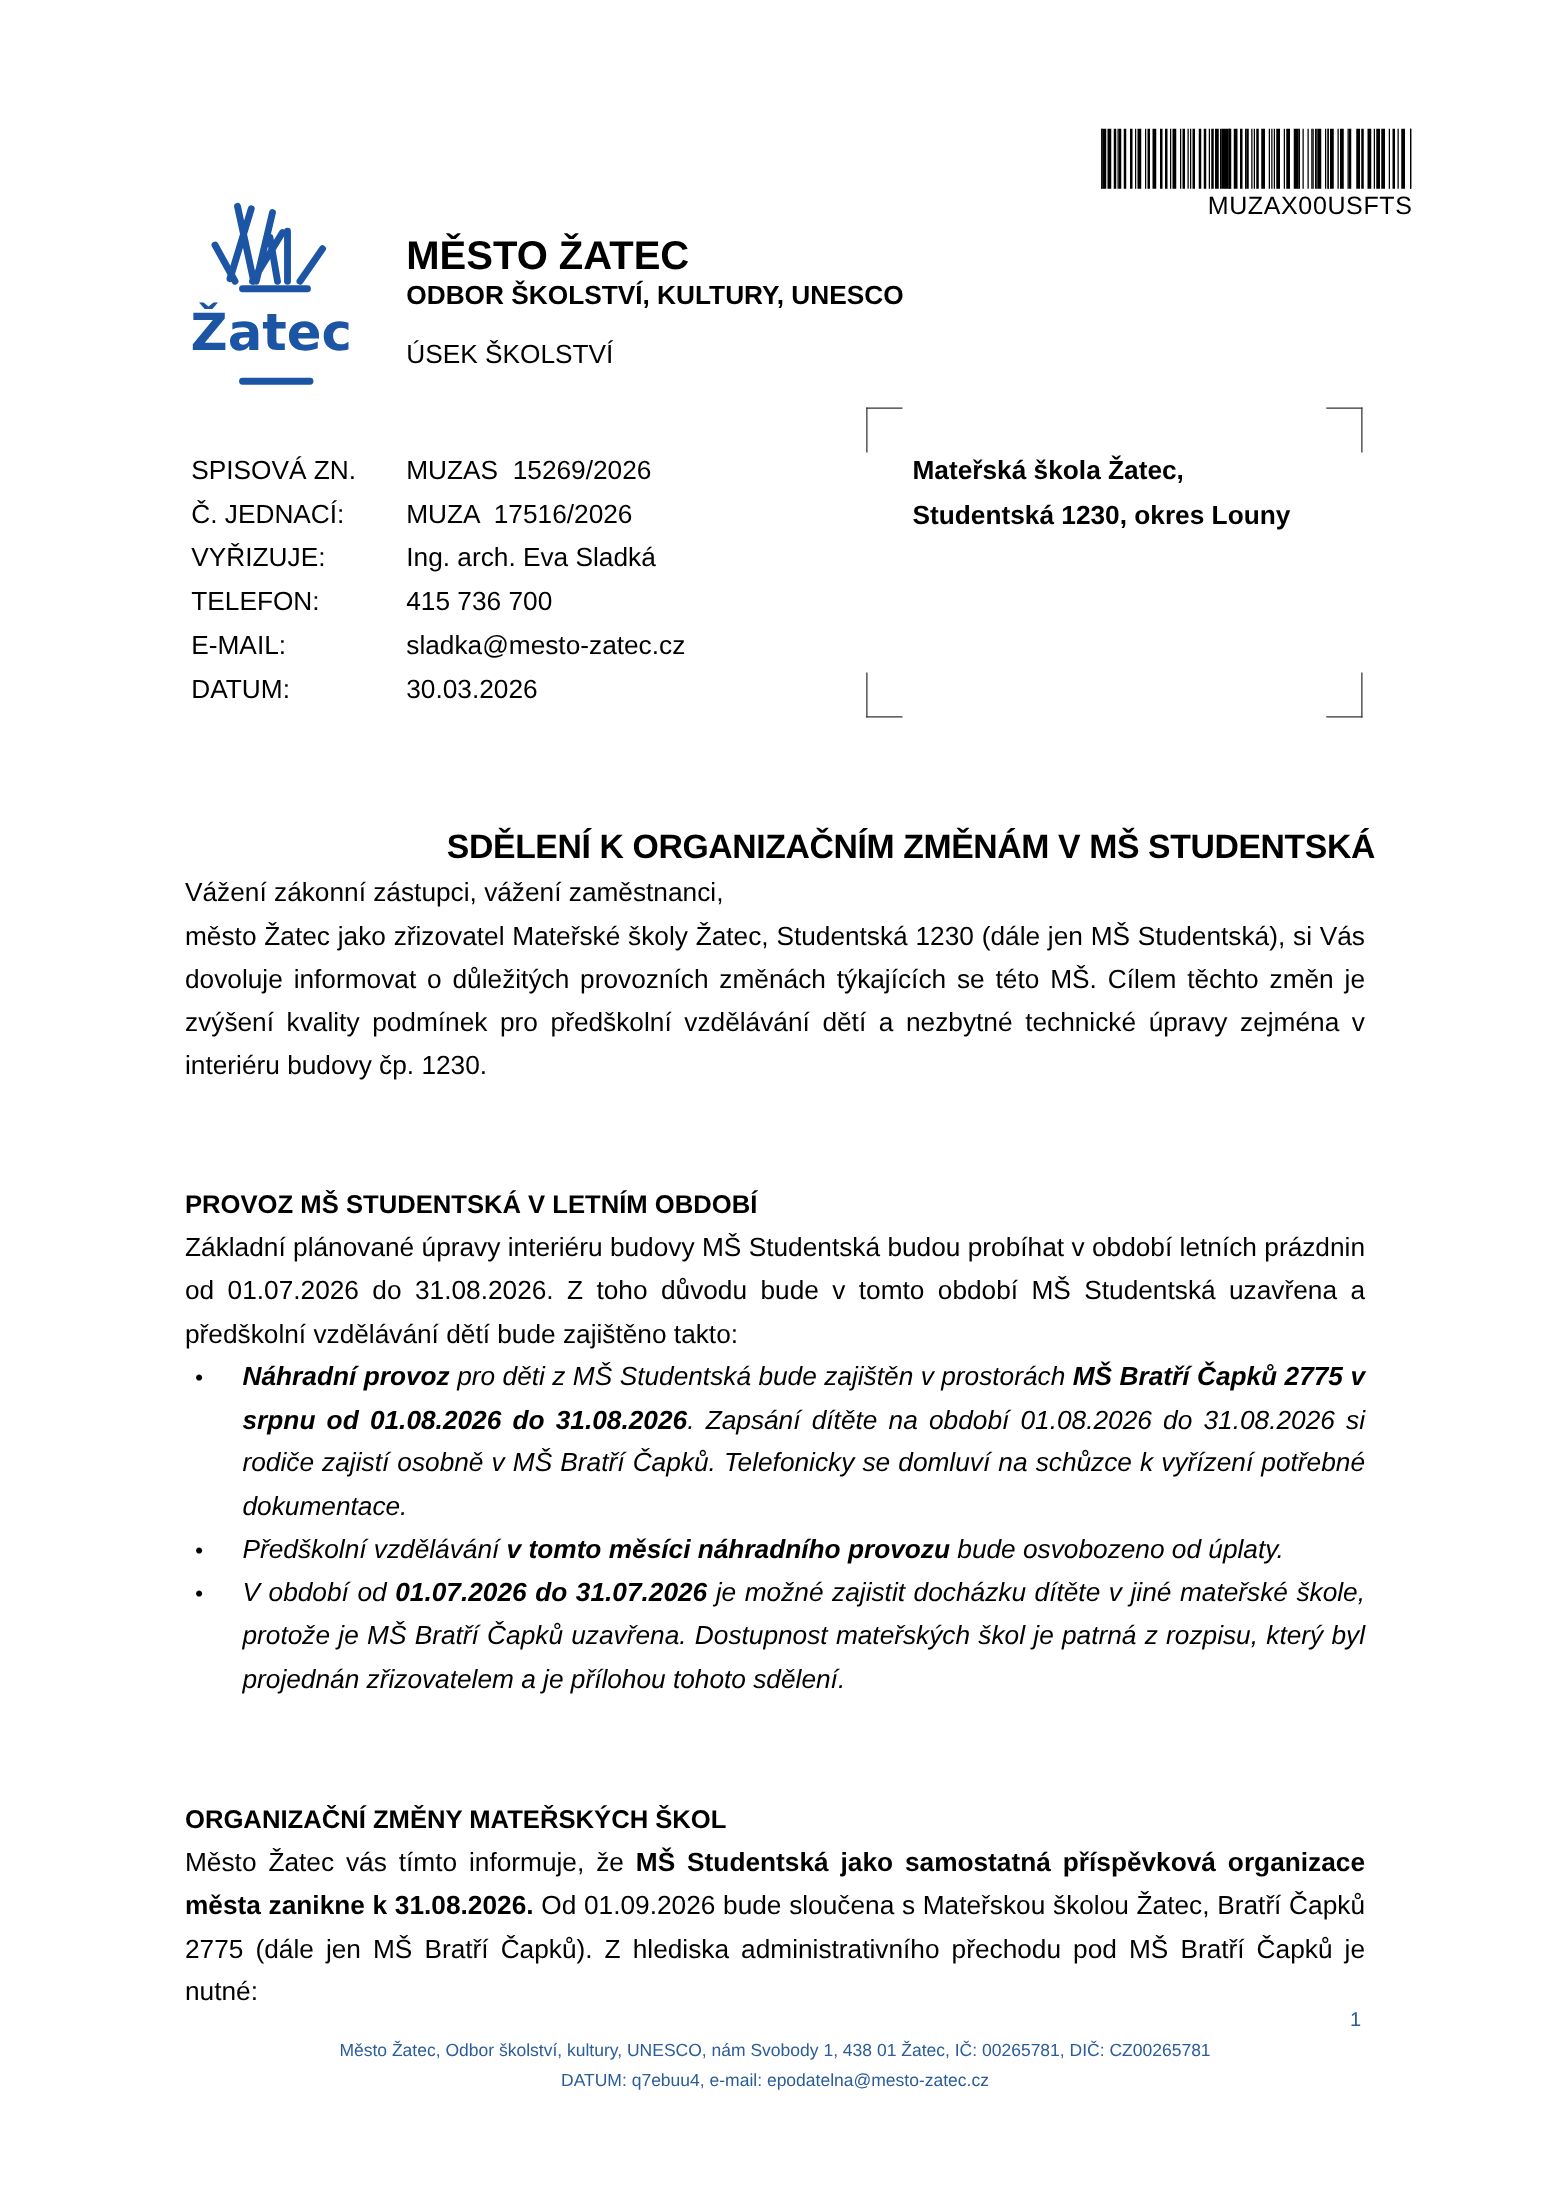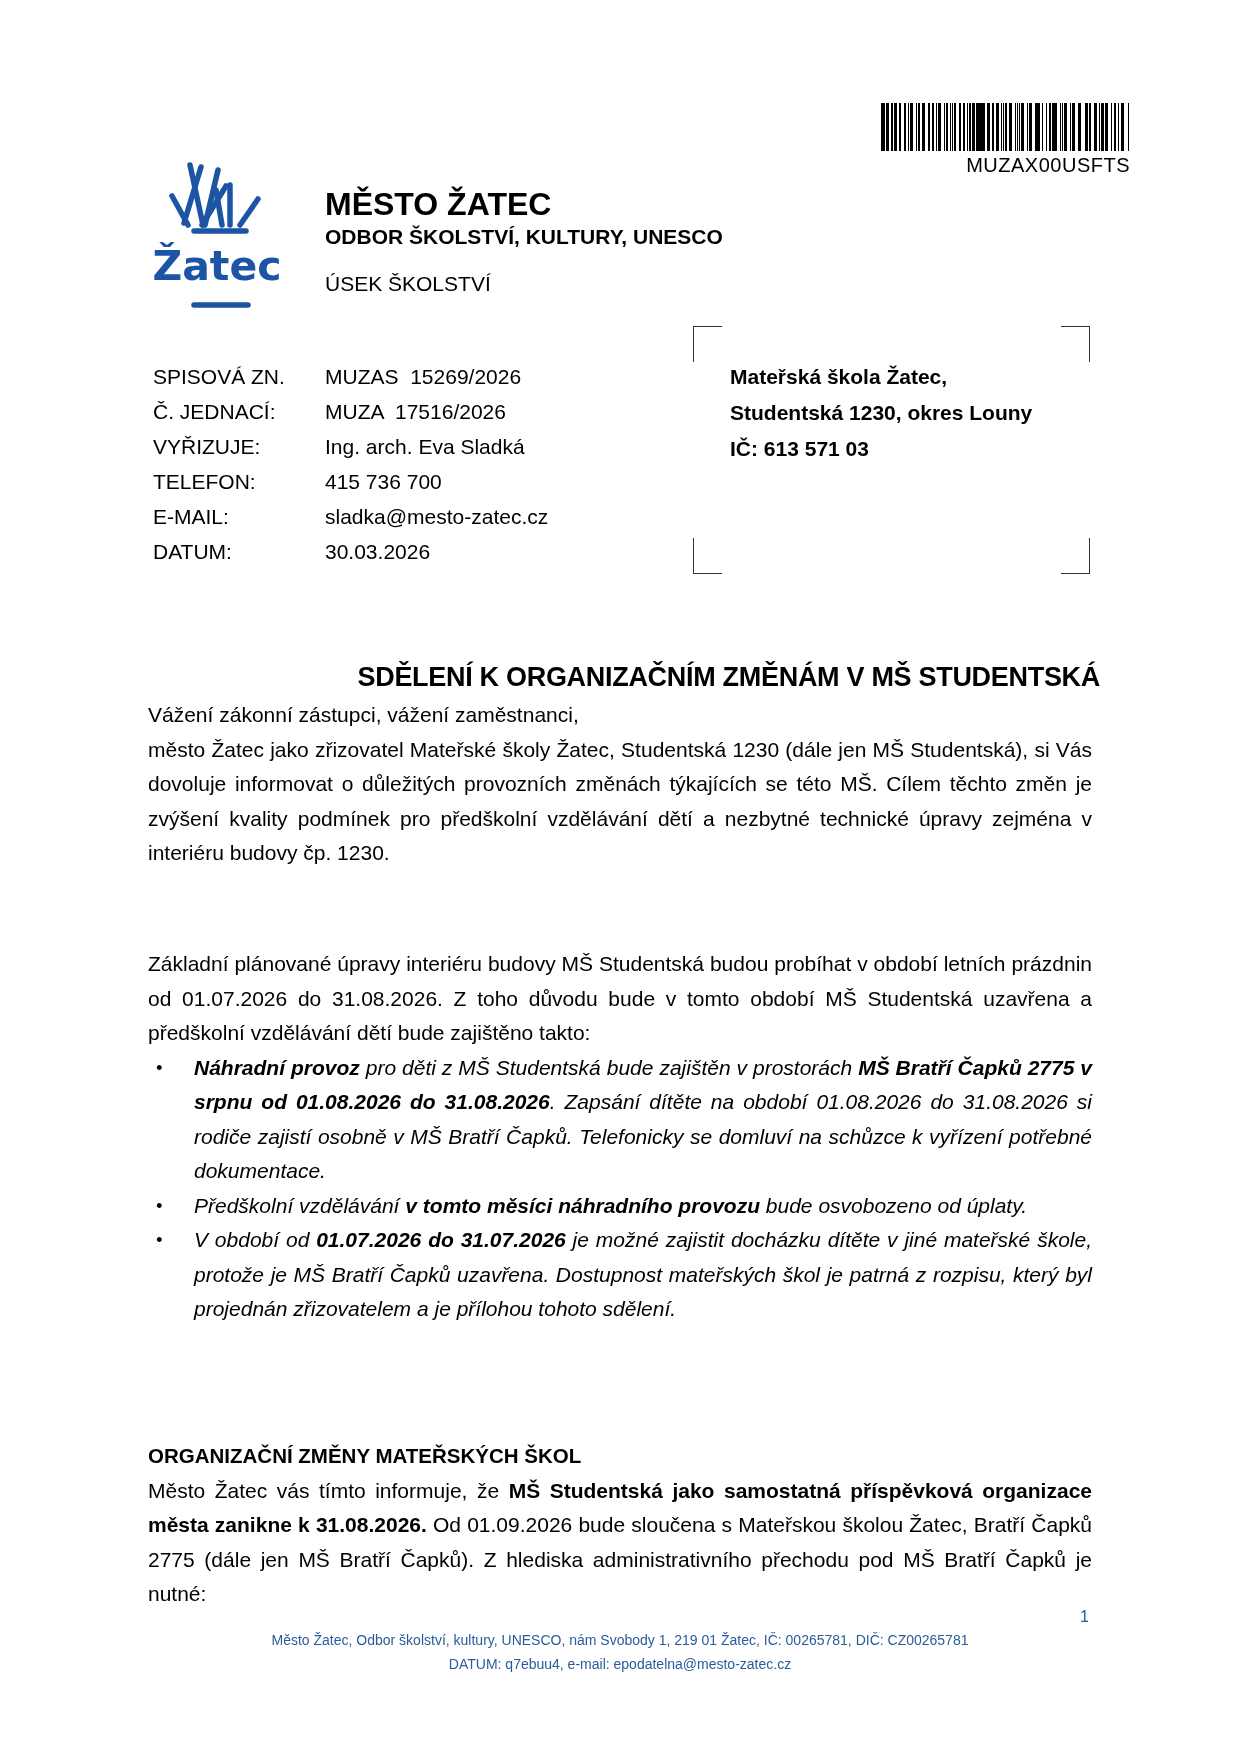--- a/index.html
+++ b/index.html
@@ -215,39 +215,39 @@
   </div>
 </div>
 
 <div class="abs corner c-tl"></div>
 <div class="abs corner c-tr"></div>
 <div class="abs corner c-bl"></div>
 <div class="abs corner c-br"></div>
 <div class="abs address">
   <div>Mateřská škola Žatec,</div>
   <div>Studentská 1230, okres Louny</div>
-  <div>IČ: 613 571 03</div>
 </div>
 
 <div class="abs doc-title">SDĚLENÍ K ORGANIZAČNÍM ZMĚNÁM V MŠ STUDENTSKÁ</div>
 
 <div class="abs body-text" style="top:698px;">
   <div>Vážení zákonní zástupci, vážení zaměstnanci,</div>
   <div class="justify">město Žatec jako zřizovatel Mateřské školy Žatec, Studentská 1230 (dále jen MŠ Studentská), si Vás dovoluje informovat o důležitých provozních změnách týkajících se této MŠ. Cílem těchto změn je zvýšení kvality podmínek pro předškolní vzdělávání dětí a nezbytné technické úpravy zejména v interiéru budovy čp. 1230.</div>
 </div>
 
 <div class="abs body-text" style="top:947px;">
+  <div class="section-heading">PROVOZ MŠ STUDENTSKÁ V LETNÍM OBDOBÍ</div>
   <div class="justify">Základní plánované úpravy interiéru budovy MŠ Studentská budou probíhat v období letních prázdnin od 01.07.2026 do 31.08.2026. Z toho důvodu bude v tomto období MŠ Studentská uzavřena a předškolní vzdělávání dětí bude zajištěno takto:</div>
   <ul class="bullets">
     <li class="justify"><b>Náhradní provoz</b><span> pro děti z MŠ Studentská bude zajištěn v prostorách </span><b>MŠ Bratří Čapků 2775 v srpnu od 01.08.2026 do 31.08.2026</b><span>. Zapsání dítěte na období 01.08.2026 do 31.08.2026 si rodiče zajistí osobně v MŠ Bratří Čapků. Telefonicky se domluví na schůzce k vyřízení potřebné dokumentace.</span></li>
     <li class="justify"><span>Předškolní vzdělávání </span><b>v tomto měsíci náhradního provozu</b><span> bude osvobozeno od úplaty.</span></li>
     <li class="justify"><span>V období od </span><b>01.07.2026 do 31.07.2026</b><span> je možné zajistit docházku dítěte v jiné mateřské škole, protože je MŠ Bratří Čapků uzavřena. Dostupnost mateřských škol je patrná z rozpisu, který byl projednán zřizovatelem a je přílohou tohoto sdělení.</span></li>
   </ul>
 </div>
 
 <div class="abs body-text" style="top:1403px;margin-top:36px;">
   <div class="section-heading">ORGANIZAČNÍ ZMĚNY MATEŘSKÝCH ŠKOL</div>
   <div class="justify"><span>Město Žatec vás tímto informuje, že </span><b>MŠ Studentská jako samostatná příspěvková organizace města zanikne k 31.08.2026.</b><span> Od 01.09.2026 bude sloučena s Mateřskou školou Žatec, Bratří Čapků 2775 (dále jen MŠ Bratří Čapků). Z hlediska administrativního přechodu pod MŠ Bratří Čapků je nutné:</span></div>
 </div>
 
 <div class="abs page-number">1</div>
-<div class="abs footer" style="top:1632px;">Město Žatec, Odbor školství, kultury, UNESCO, nám Svobody 1, 219 01 Žatec, IČ: 00265781, DIČ: CZ00265781</div>
+<div class="abs footer" style="top:1632px;">Město Žatec, Odbor školství, kultury, UNESCO, nám Svobody 1, 438 01 Žatec, IČ: 00265781, DIČ: CZ00265781</div>
 <div class="abs footer" style="top:1656px;">DATUM: q7ebuu4, e-mail: epodatelna@mesto-zatec.cz</div>
 
 </body></html>

